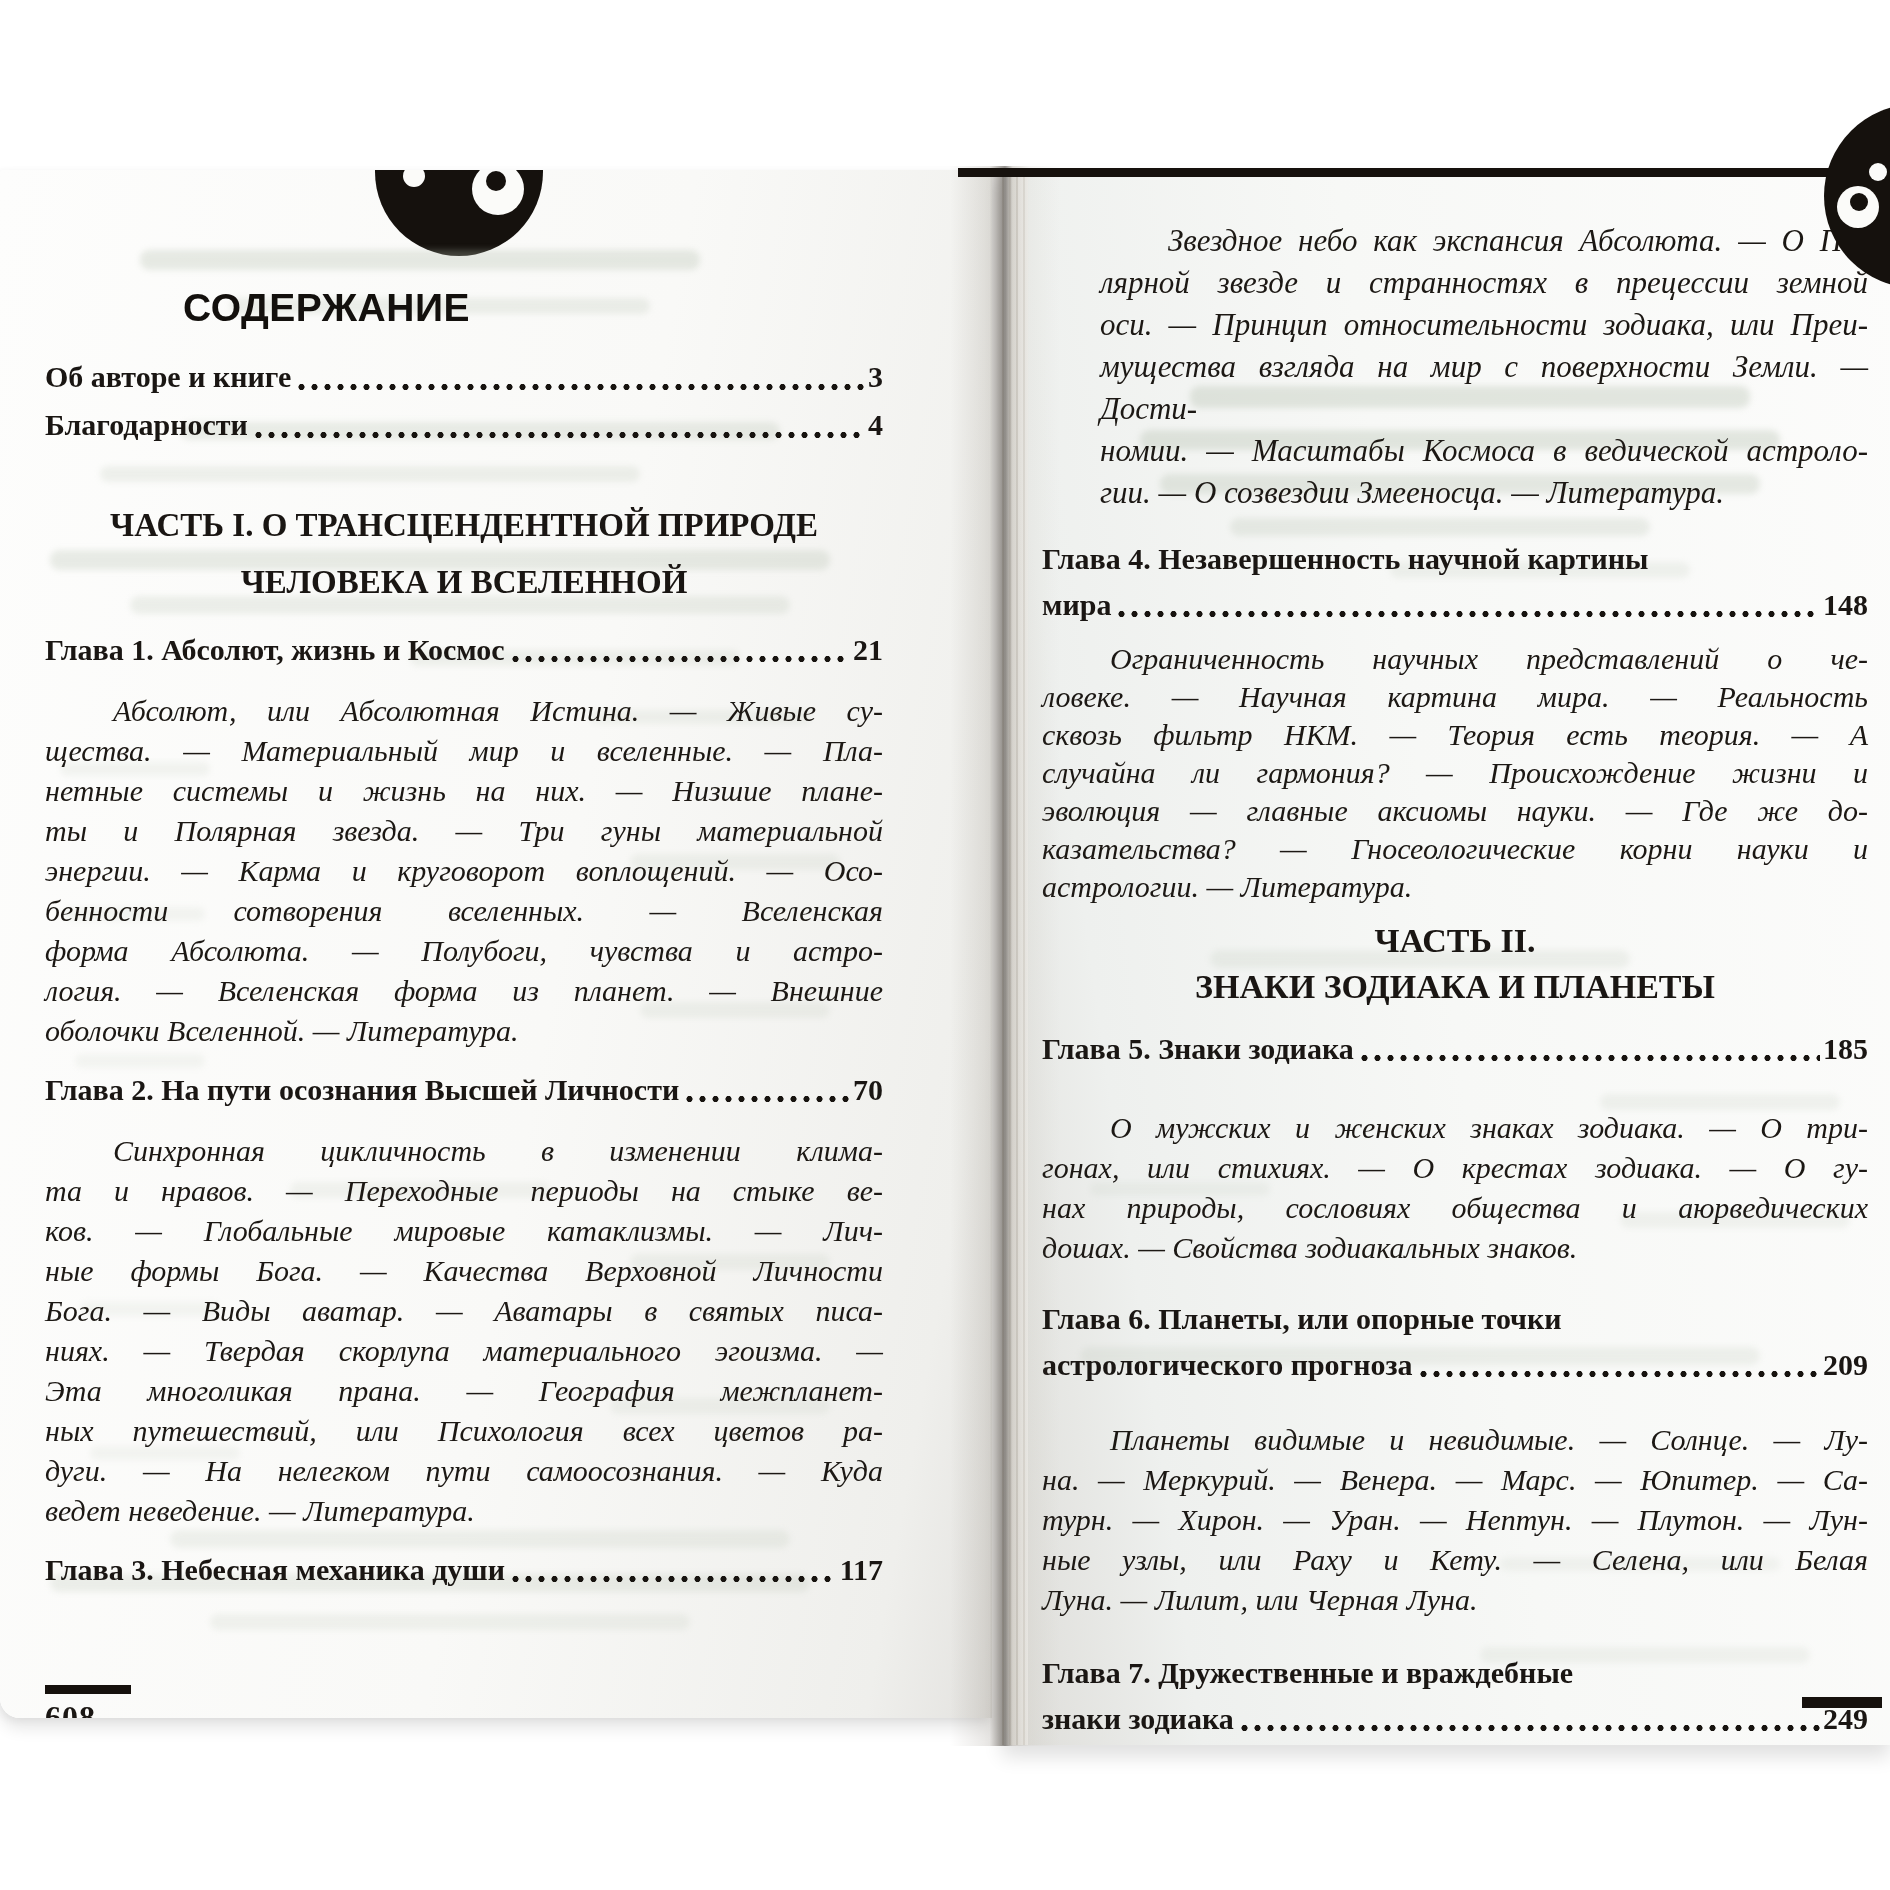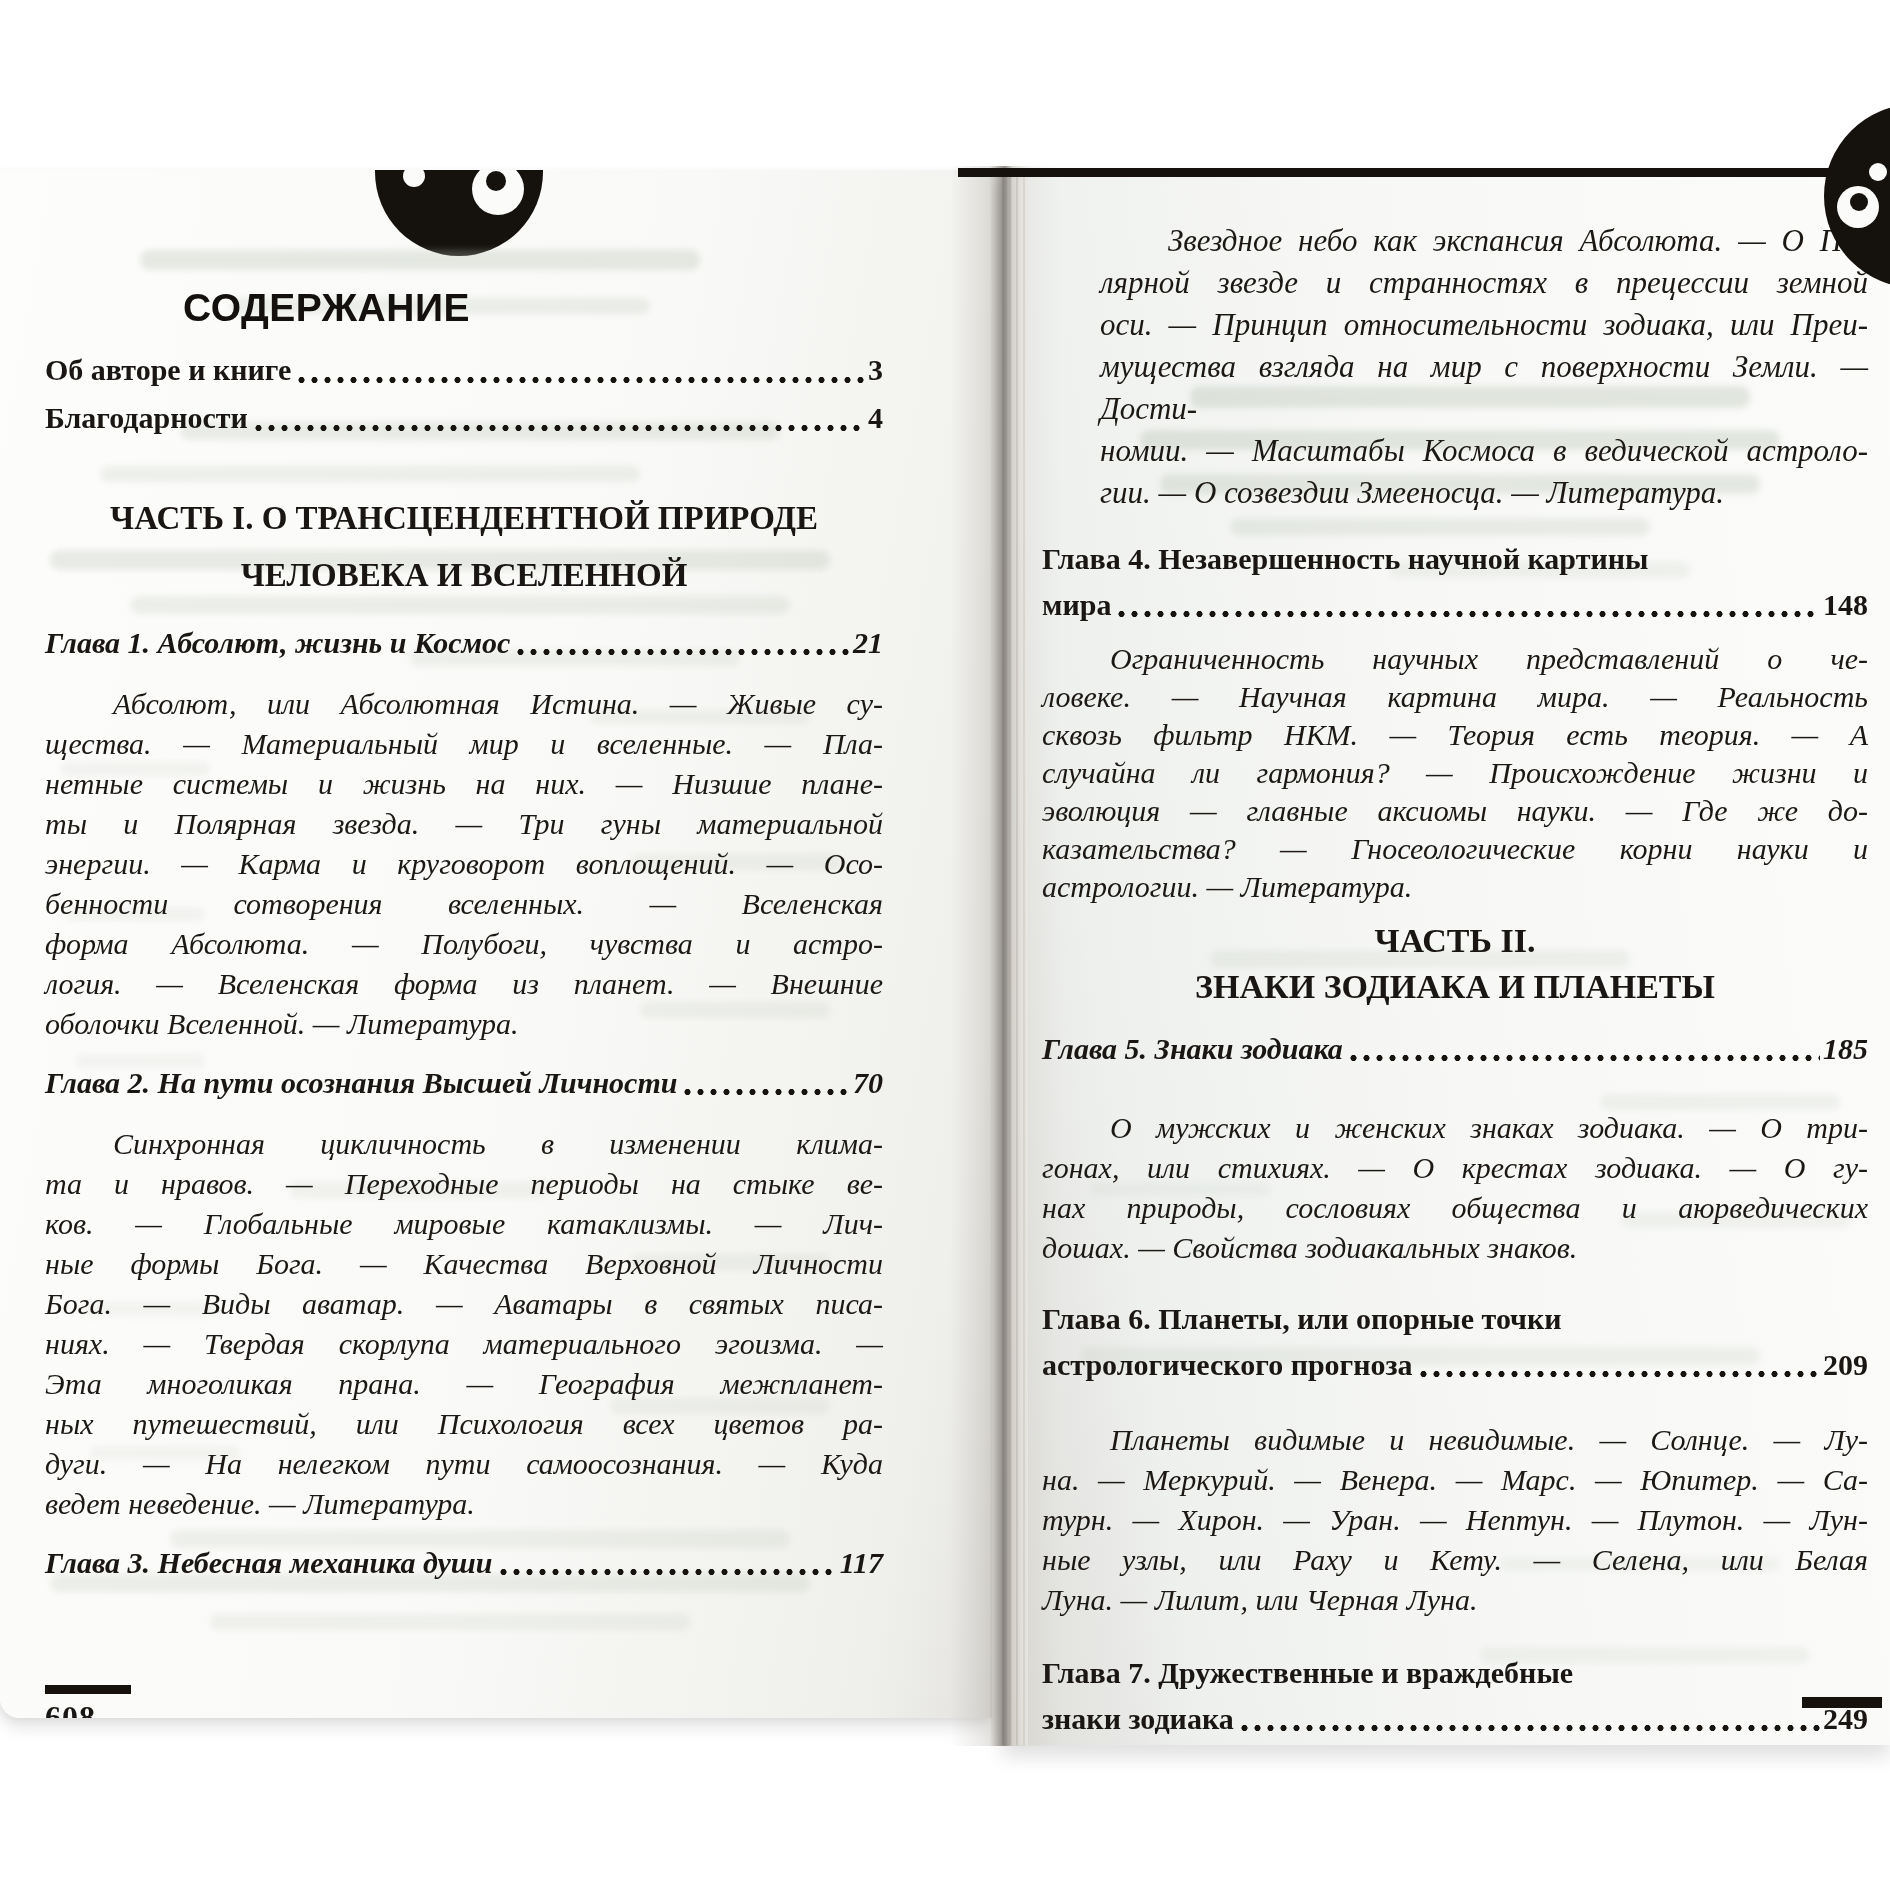--- a/index.html
+++ b/index.html
@@ -63,22 +63,22 @@
   .part.partR .pl{font-size:34px;line-height:46px;}
 
   .sum{font-style:italic;font-size:30px;line-height:40px;color:#1c1814;}
   .sum .ln{text-align:justify;text-align-last:justify;}
   .sum .ln.first{text-indent:68px;}
   .sum .ln.last{text-align-last:left;}
   .sum.lh42 .ln{line-height:42px;font-size:31px;}
   .sum.lh38 .ln{line-height:38px;}
   .sum.offset{margin-left:58px;}
 
-  .mtfirst{margin-top:16px;}
-  .mt12{margin-top:12px;}.mt16{margin-top:16px;font-style:italic;}
+  .mtfirst{margin-top:23px;}
+  .mt12{margin-top:12px;}.mt16{margin-top:16px;}
   .mt18{margin-top:18px;}.mt22{margin-top:22px;}.mt28{margin-top:28px;}
   .mt30{margin-top:30px;}.mt32{margin-top:32px;}.mt36{margin-top:36px;}
   .mt48{margin-top:48px;}.mt52{margin-top:52px;}
 
   
   #folio{position:absolute;left:45px;top:1515px;z-index:4;}
   #folio .rule{width:86px;height:9px;background:#16110d;}
   #folio .num{font-weight:bold;font-size:32px;margin-top:5px;letter-spacing:1px;}
 </style>
 </head>

